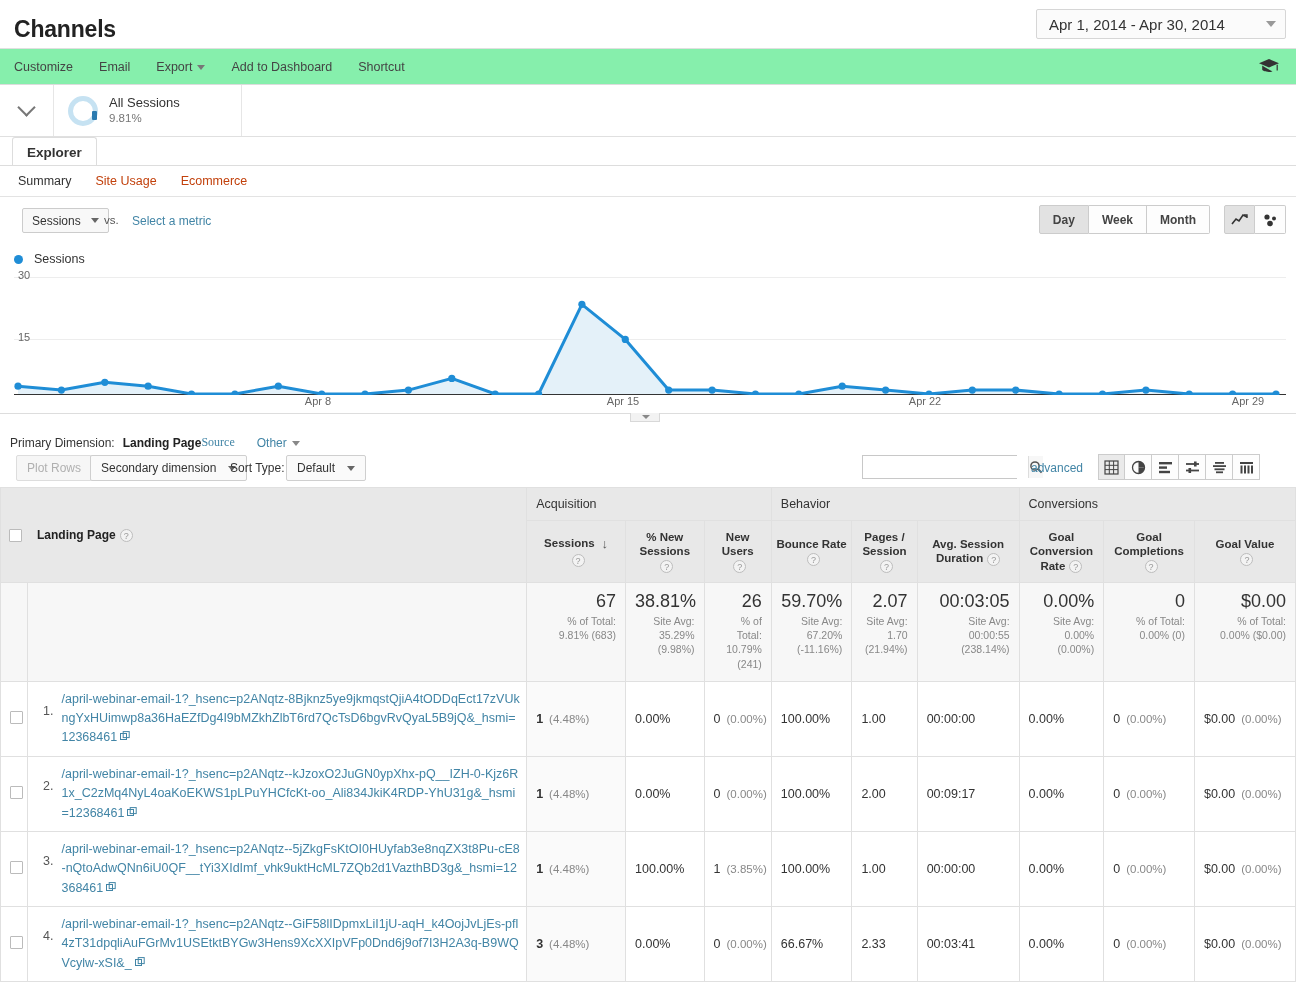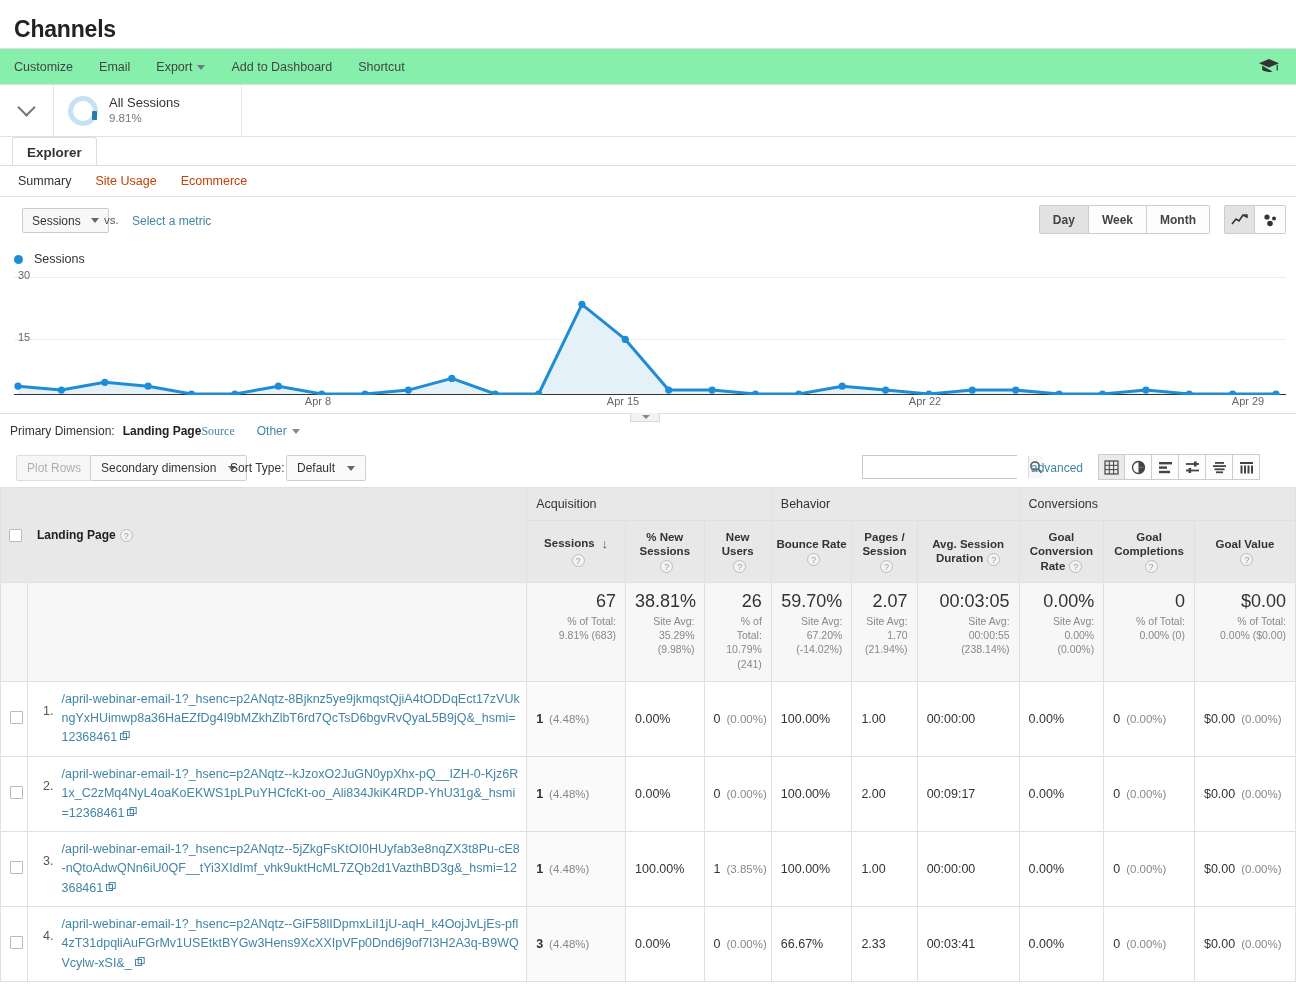--- a/index.html
+++ b/index.html
@@ -160,21 +160,21 @@
     background: #f2f2f2; border: 1px solid #d8d8d8; border-top: none; cursor: pointer;
   }
   .scrub:after {
     content: ""; position: absolute; left: 11px; top: 2px;
     border-left: 4px solid transparent; border-right: 4px solid transparent;
     border-top: 4px solid #888;
   }
 
   
   .primdim {
-    height: 26px; display: flex; align-items: flex-start; padding-left: 10px; gap: 0;
+    height: 26px; display: flex; align-items: flex-end; padding-left: 10px; gap: 0;
     font-size: 12px; color: #333;
   }
   .primdim .pd-label { color: #333; }
   .primdim .pd-active { font-weight: bold; margin-left: 8px; color: #222; cursor: pointer; }
   .primdim .pd-link { color: #4285a6; cursor: pointer; font-family: Liberation Serif, serif; }
   .primdim .pd-other { color: #4285a6; margin-left: 22px; cursor: pointer; }
   .primdim .pd-other .c {
     display: inline-block; margin-left: 5px;
     border-left: 4px solid transparent; border-right: 4px solid transparent;
     border-top: 5px solid #888; vertical-align: middle;
@@ -261,20 +261,24 @@
 <div class="page">
 
   <div class="hdr">
     <h1>Channels</h1>
     <div class="breadcrumb">
       <span class="bc-all">ALL</span>
       <span class="bc-sep">»</span>
       <span class="bc-label">DEFAULT CHANNEL GROUPING:</span>
       <span class="bc-val">Email</span>
       <span class="mini-caret"></span>
+    </div>
+    <div class="daterange">
+      <span class="dr-text">Apr 1, 2014 - Apr 30, 2014</span>
+      <span class="dr-caret"></span>
     </div>
   </div>
 
   <div class="toolbar">
     <span class="tb-item">Customize</span>
     <span class="tb-item">Email</span>
     <span class="tb-item"><span>Export</span><span class="tb-caret"></span></span>
     <span class="tb-item">Add to Dashboard</span>
     <span class="tb-item">Shortcut</span>
     <span class="cap-icon">
@@ -560,21 +564,21 @@
               <span style="display:block">% of Total:</span>
               <span style="display:block">10.79%</span>
               <span style="display:block">(241)</span>
             </span>
           </td>
         <td>
             <span class="sum-big">59.70%</span>
             <span class="sum-sub">
               <span style="display:block">Site Avg:</span>
               <span style="display:block">67.20%</span>
-              <span style="display:block">(-14.02%)</span>
+              <span style="display:block">(-11.16%)</span>
             </span>
           </td>
         <td>
             <span class="sum-big">2.07</span>
             <span class="sum-sub">
               <span style="display:block">Site Avg:</span>
               <span style="display:block">1.70</span>
               <span style="display:block">(21.94%)</span>
             </span>
           </td>

